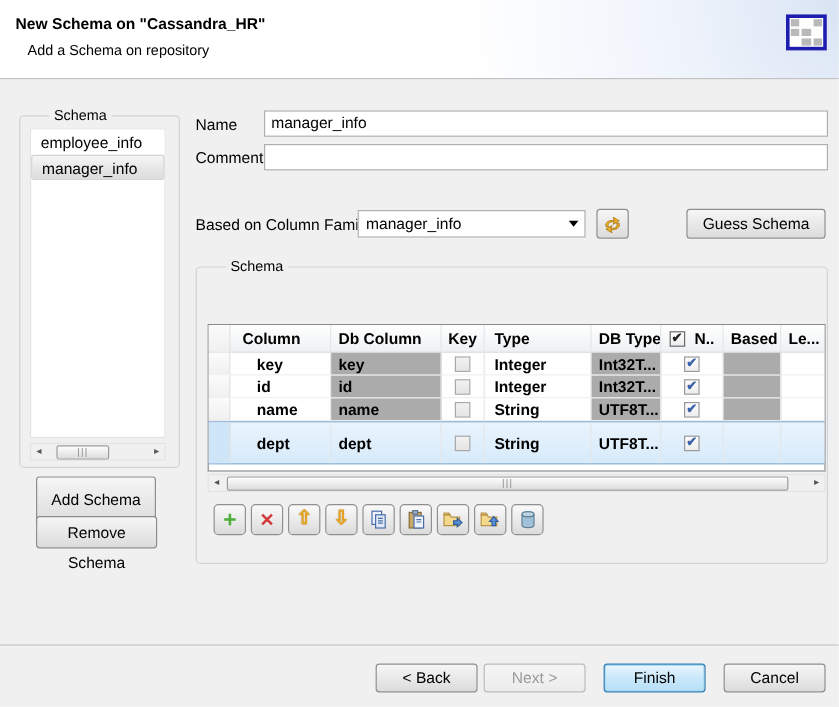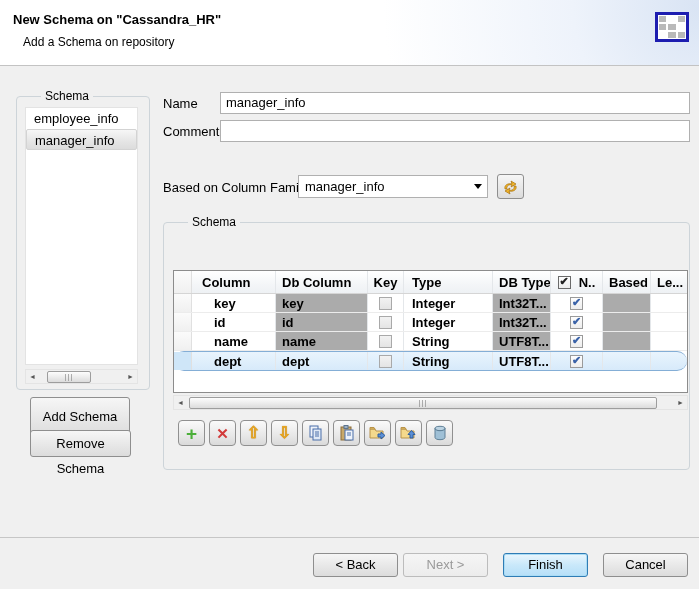--- a/index.html
+++ b/index.html
@@ -60,21 +60,21 @@
   .cell { flex:none; overflow:hidden; white-space:nowrap; border-right:1px solid #e4e7ea; font-size:13px;
           display:flex; align-items:center; }
   .c0{width:18px;} .c1{width:84px; padding-left:22px;} .c2{width:92px; padding-left:6px;} .c3{width:36px; justify-content:center;}
   .c4{width:89px; padding-left:8px;} .c5{width:58px; padding-left:6px;} .c6{width:52px; justify-content:center;}
   .c7{width:48px; padding-left:6px;} .c8{flex:1; border-right:none;}
   #thead { height:23px; background:linear-gradient(#ffffff,#f4f6f8 60%,#eef1f4); border-bottom:1px solid #d5d5d5; }
   #thead .cell { font-size:13px; color:#000; }
   #thead .c1 { padding-left:10px; }
   .drow { height:19px; border-bottom:1px solid #ececec; background:#fff; }
   .gray { background:#ababab; }
-  .drow.selected { background:linear-gradient(#e9f4fd,#d7eafa); border-top:1px solid #84aed6; border-bottom:1px solid #84aed6; height:20px;border-radius:10px; }
+  .drow.selected { background:linear-gradient(#e9f4fd,#d7eafa); border-top:1px solid #84aed6; border-bottom:1px solid #84aed6; height:36px; }
   .rowind { background:linear-gradient(#fbfbfb,#f0f0f0); border-right:1px solid #e0e0e0; }
   .drow.selected .rowind { background:#cfe6f8; }
 
   .cb { width:13px; height:13px; border:1px solid #9a9a9a; background:linear-gradient(#fdfdfd,#ededed);
         display:inline-flex; align-items:center; justify-content:center; font-size:11px; }
   .cb.checked { color:#3a62a8; font-weight:bold; }
   .cb.checked::after { content:"✔"; margin-top:-2px; }
   #hdr-cb { border-color:#6a6a6a; color:#222; }
   #hdr-cb::after { content:"✔"; margin-top:-2px; }
   .cb.off { background:linear-gradient(#f2f2f2,#e4e4e4); border-color:#a9a9a9; }
@@ -145,20 +145,21 @@
   <div id="combo">
     <span>manager_info</span>
     <span id="combo-arrow"></span>
   </div>
   <button class="btn" id="btn-refresh">
     <svg width="17" height="16" viewBox="0 0 17 16">
       <path d="M3 10 C2 6 6 4 10 5 L9 2 L14 5 L9 8 L10 6 C7 5 4 7 5 10 Z" fill="#f0b429" stroke="#a8700a" stroke-width="0.7"></path>
       <path d="M14 7 C15 11 11 13 7 12 L8 15 L3 12 L8 9 L7 11 C10 12 13 10 12 7 Z" fill="#f0b429" stroke="#a8700a" stroke-width="0.7"></path>
     </svg>
   </button>
+  <button class="btn" id="btn-guess">Guess Schema</button>
 
   <div class="groupbox" id="grp-schema">
     <div class="grouplabel">Schema</div>
   </div>
 
   <div id="tbl">
     <div class="trow" id="thead">
       <div class="cell c0 rowind"></div>
       <div class="cell c1">Column</div>
       <div class="cell c2">Db Column</div>

